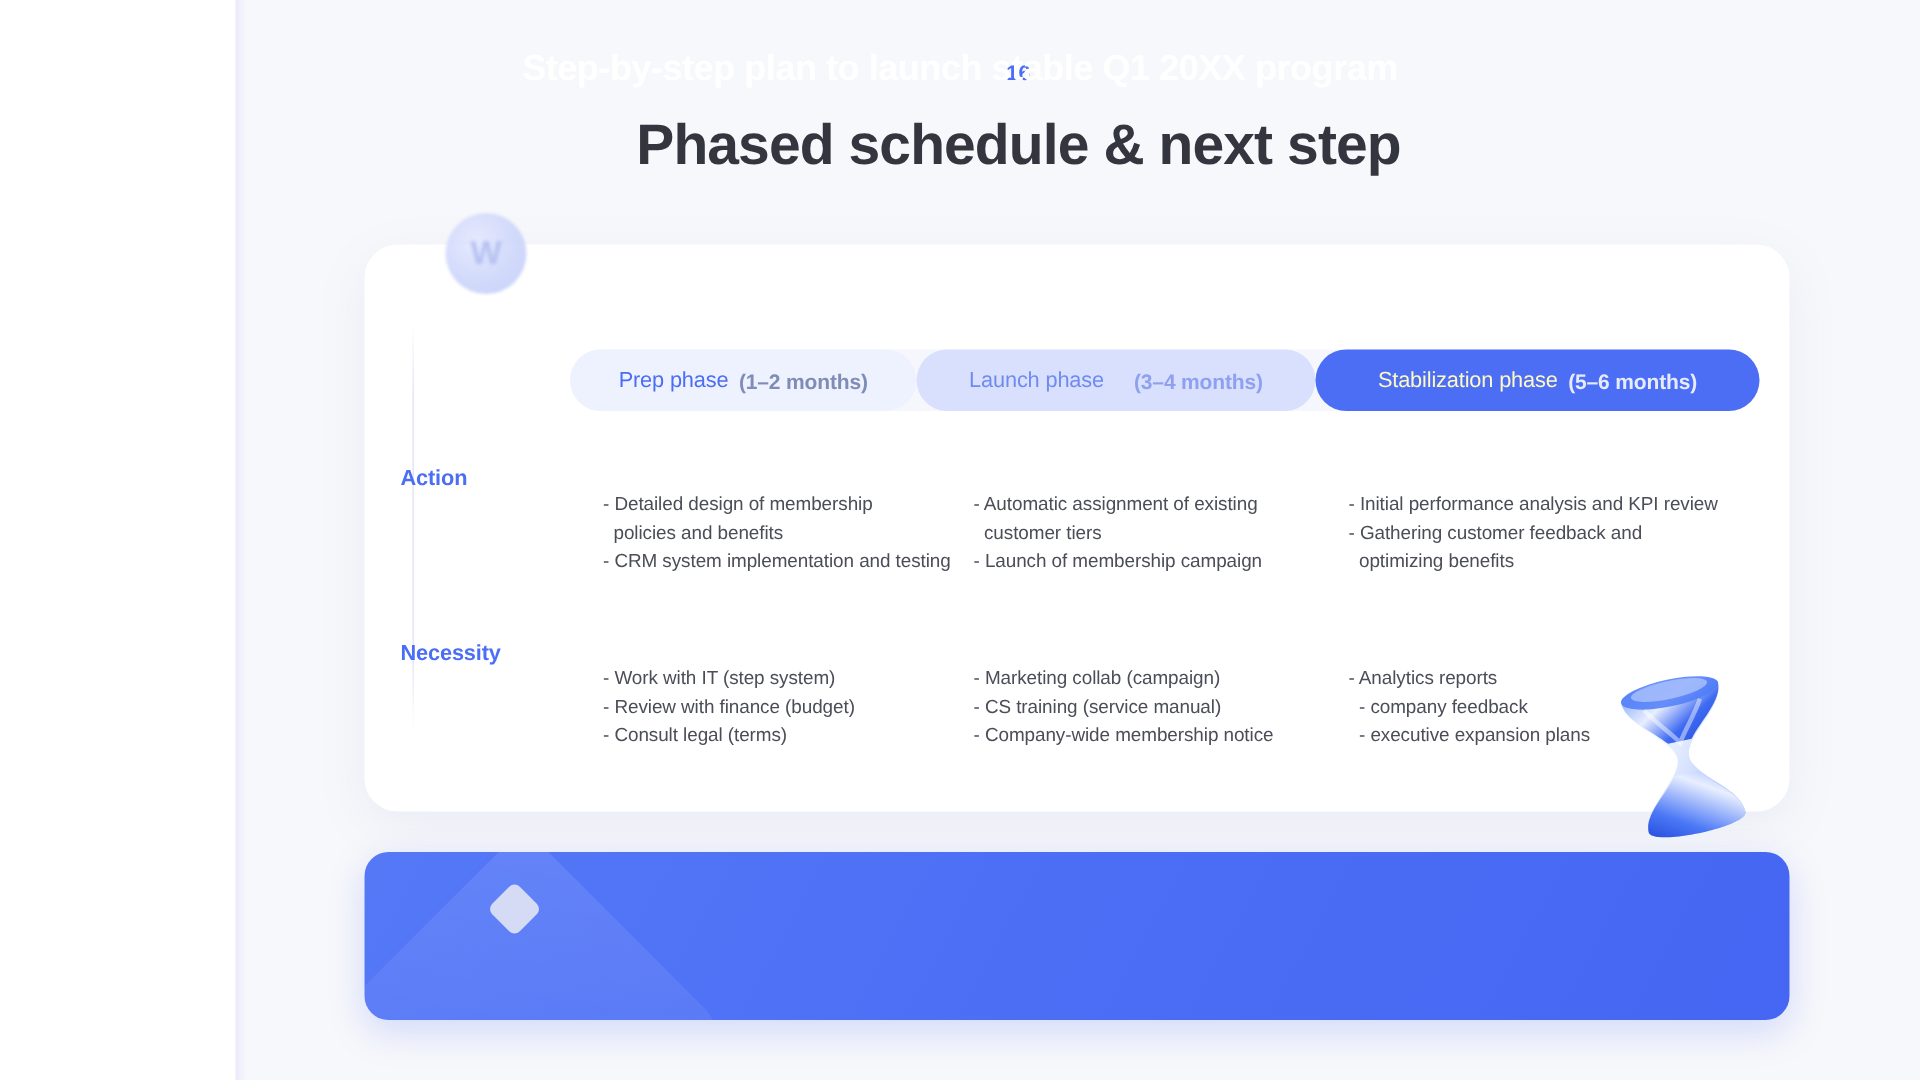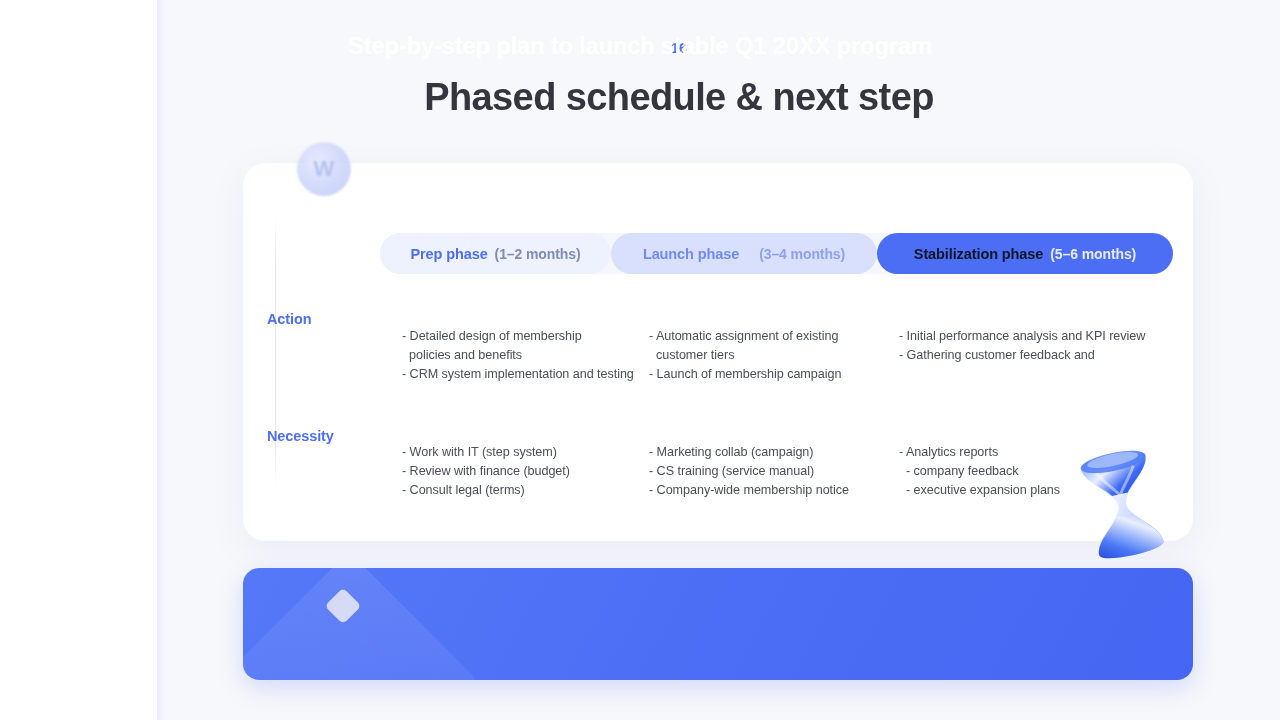--- a/index.html
+++ b/index.html
@@ -66,31 +66,31 @@
 
   
   #tabs {
     position:absolute; left:137px; top:70px; width:793px; height:41px;
     background:#f6f7fd; border-radius:21px; display:flex;
   }
   .tab {
     height:41px; display:flex; align-items:center; justify-content:center;
     border-radius:21px; white-space:nowrap;
   }
-  .tab .t-name { font-size:14.5px; font-weight:700; letter-spacing:-.1px; }
+  .tab .t-name { font-size:14.5px; font-weight:400; letter-spacing:-.1px; }
   .tab .t-dur  { font-size:14px; font-weight:600; letter-spacing:-.1px; }
   .tab .t-dur.sp { margin-left:7px; }
   .tab.p1 { width:231px; background:#eef1fe; }
   .tab.p1 .t-name { color:#4c6ef5; }
   .tab.p1 .t-dur  { color:#7f8cb5; }
   .tab.p2 { width:266px; background:#d9e0fd; }
   .tab.p2 .t-name { color:#6f8bf0; }
   .tab.p2 .t-dur  { color:#8ea0ef; }
   .tab.p3 { width:296px; background:#4c6ef5; }
-  .tab.p3 .t-name { color:#0f172a; }
+  .tab.p3 .t-name { color:#fef9c3; }
   .tab.p3 .t-dur  { color:#e6ebff; }
 
   
   .row-label {
     position:absolute; left:24px;
     font-size:14.5px; font-weight:700; color:#4c6ef5; letter-spacing:-.1px;
   }
   .cell { position:absolute;margin-top:28px; }
   .cell .li {
     font-size:12.6px; color:#4b4e57; line-height:18.8px;
@@ -163,20 +163,21 @@
         <div class="li">- CRM system implementation and testing</div>
       </div>
       <div class="cell" style="left: 406px; top: 136px;">
         <div class="li">- Automatic assignment of existing</div>
         <div class="li ind">customer tiers</div>
         <div class="li">- Launch of membership campaign</div>
       </div>
       <div class="cell" style="left: 656px; top: 136px;">
         <div class="li">- Initial performance analysis and KPI review</div>
         <div class="li">- Gathering customer feedback and</div>
+        <div class="li ind">optimizing benefits</div>
       </div>
       <div class="row-label" style="top: 265px;">Necessity</div>
       <div class="cell" style="left: 159px; top: 252px;">
         <div class="li">- Work with IT (step system)</div>
         <div class="li">- Review with finance (budget)</div>
         <div class="li">- Consult legal (terms)</div>
       </div>
       <div class="cell" style="left: 406px; top: 252px;">
         <div class="li">- Marketing collab (campaign)</div>
         <div class="li">- CS training (service manual)</div>

